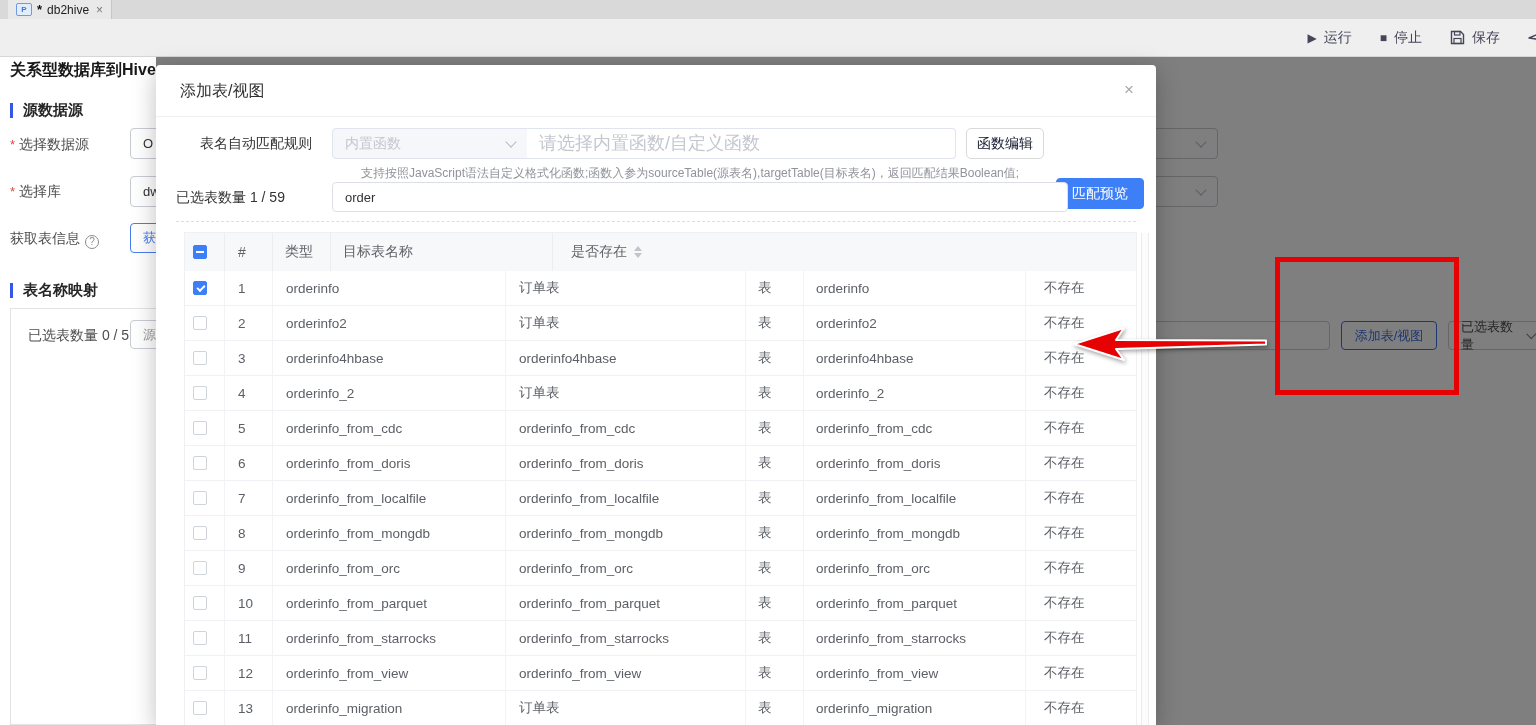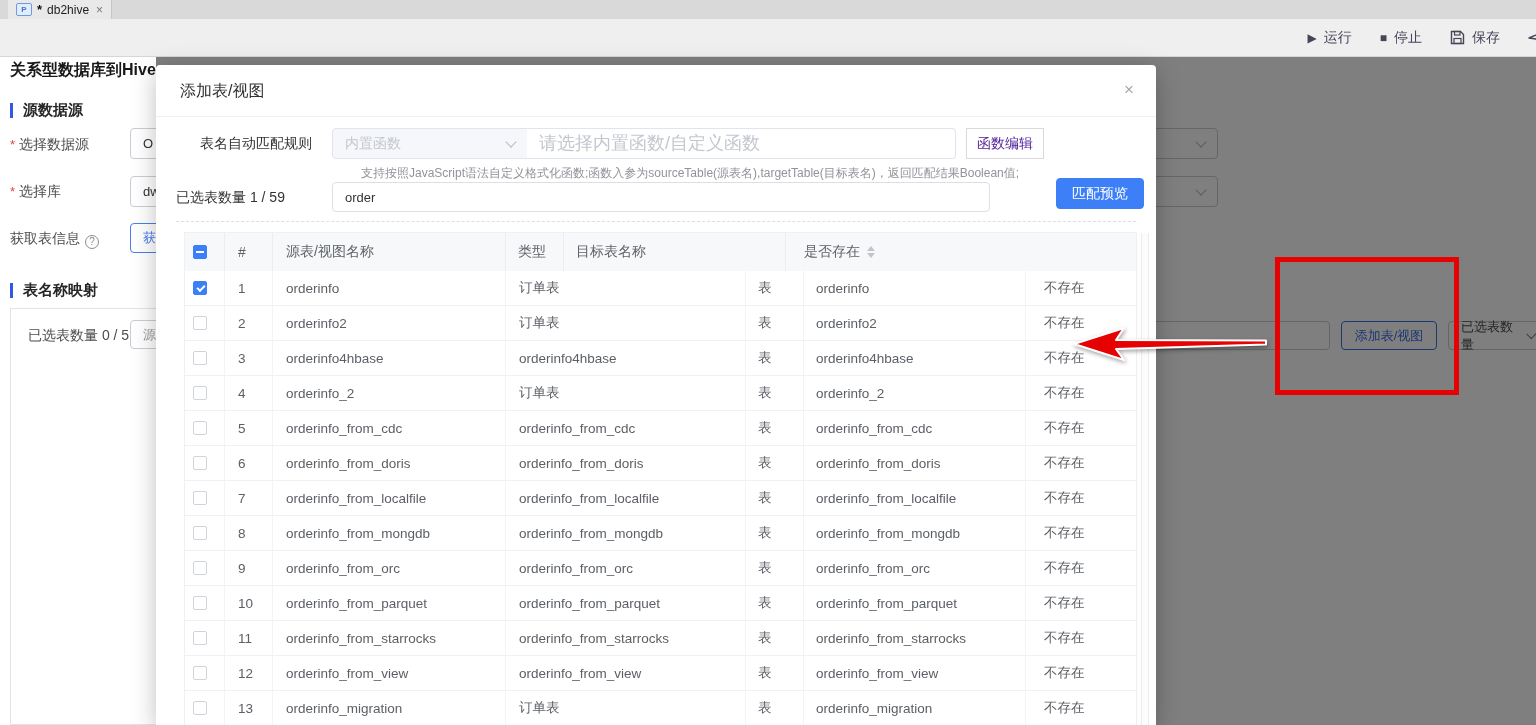--- a/index.html
+++ b/index.html
@@ -59,26 +59,26 @@
   .m-title { position:absolute; left:24px; top:0; line-height:52px; font-size:16px; color:#303133; }
   .m-close { position:absolute; right:22px; top:16px; font-size:17px; color:#a8a8a8; line-height:1; cursor:pointer; }
   .m-label { font-size:14px; color:#333; line-height:31px; white-space:nowrap; }
   .sel-addon { left:176px; top:63px; width:196px; height:31px; background:#f6f7fa; border:1px solid #e0e4ec;
                border-radius:4px 0 0 4px; display:flex; align-items:center; padding:0 12px; font-size:14px; color:#c3c7cf; }
   .sel-addon .chev { margin-left:auto; }
   .func-input { left:371px; top:63px; width:429px; height:31px; border:1px solid #e0e4ec; border-left:none;
                 border-radius:0 4px 4px 0; font-size:18px; color:#333; padding:0 12px; outline:none;
                 font-family:"Liberation Sans","DejaVu Sans",sans-serif; }
   .func-input::placeholder { color:#c3c7cf; }
-  .btn-plain { height:31px; background:#fff; border:1px solid #d9d9d9; border-radius:0; font-size:14px; color:#4c1d95;
+  .btn-plain { height:31px; background:#fff; border:1px solid #d9d9d9; border-radius:5px; font-size:14px; color:#0f172a;
                display:flex; align-items:center; justify-content:center; cursor:pointer; }
   .btn-primary { height:31px; background:#3d7ff7; border:1px solid #3d7ff7; border-radius:4px; font-size:14px; color:#fff;
                  display:flex; align-items:center; justify-content:center; cursor:pointer; }
   .hint { left:184px; top:100px; font-size:12px; color:#909399; white-space:nowrap;margin-left:21px; }
-  .search-input { left:176px; top:117px; width:658px; height:30px; border:1px solid #dcdfe6; border-radius:4px;
+  .search-input { left:176px; top:117px; width:736px; height:30px; border:1px solid #dcdfe6; border-radius:4px;
                   font-size:13px; color:#333; padding:0 12px; outline:none;
                   font-family:"Liberation Sans","DejaVu Sans",sans-serif; }
   .dash-divider { left:20px; top:156px; width:960px; height:0; border-top:1px dashed #dedede; }
 
   
   .tbl { left:28px; top:167px; width:953px; height:493px; overflow:hidden; border:1px solid #eef0f3; border-bottom:none; }
   .thead { display:flex; height:38px; background:#f7f8fa; }
   .th { display:flex; align-items:center; font-size:14px; color:#5f6368; border-right:1px solid #ebedf1;
         padding-left:13px; overflow:hidden; white-space:nowrap; }
   .trow { display:flex; height:35px; background:#fff; border-bottom:1px solid #f0f1f4; }
@@ -221,21 +221,20 @@
     <input class="abs search-input" value="order" style="">
 
     <div class="abs dash-divider"></div>
 
     <div class="abs tbl">
       <div class="thead">
         <div class="th c0">
             <span class="cb ind"></span>
           </div>
         <div class="th c1">#</div>
-        <div class="th c2">源表/视图名称</div>
         <div class="th c4">类型</div>
         <div class="th c5">目标表名称</div>
         <div class="th c6">
           <span>是否存在</span>
           <span class="sorter">
             <span class="caret-up"></span>
             <span class="caret-down"></span>
           </span>
         </div>
       </div>

